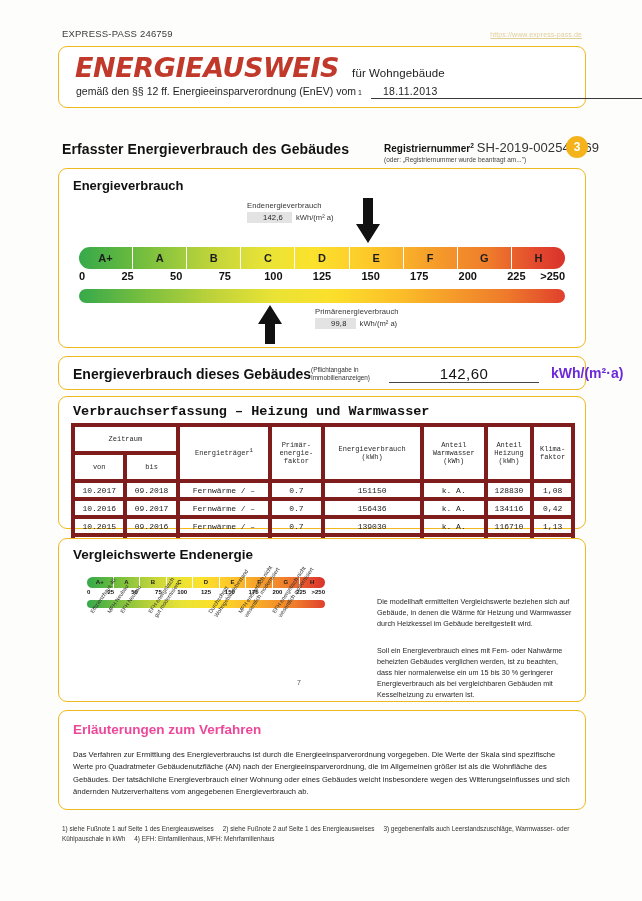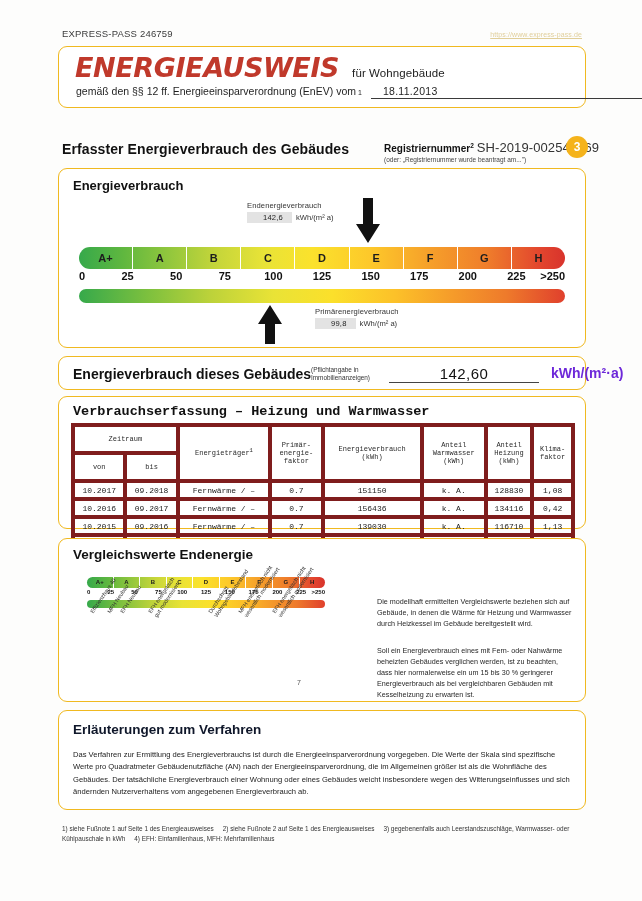--- a/index.html
+++ b/index.html
@@ -450,21 +450,21 @@
   }
   .vg-text p { margin: 16px 0 7px 0; }
 
   
   .panel-erlaut { left: 58px; top: 710px; width: 528px; height: 100px; }
   .er-title {
     position: absolute;
     left: 14px; top: 11px;
     font-size: 13.5px;
     font-weight: bold;
-    color: #0f172a;
+    color: #ec4899;
   }
   .er-text {
     position: absolute;
     left: 14px; top: 38px;
     width: 498px;
     font-size: 7.6px;
     color: #222;
     line-height: 1.62;
     text-align: left;
   }

